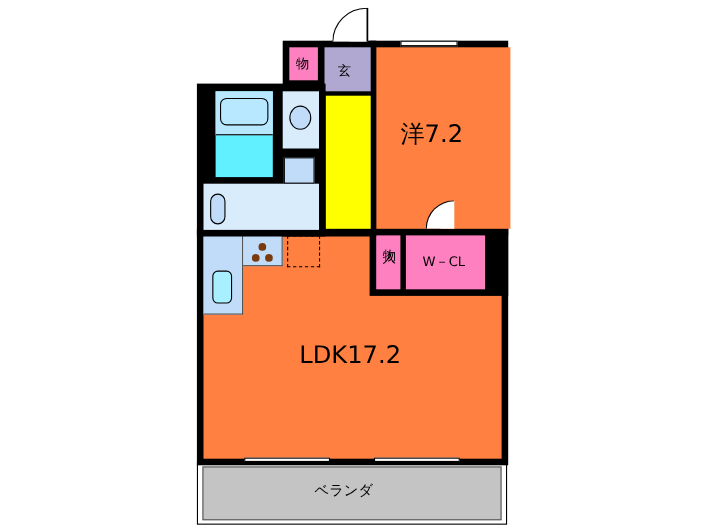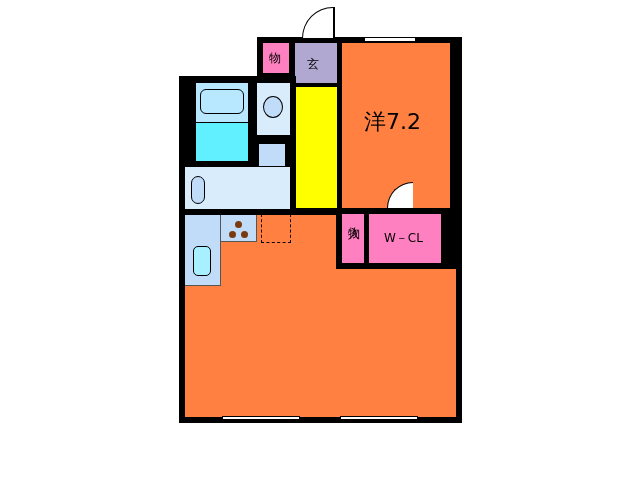--- a/index.html
+++ b/index.html
@@ -6,20 +6,24 @@
   body { width:638px; height:480px; position:relative; overflow:hidden; font-family:"DejaVu Sans", sans-serif; }
   .abs { position:absolute; box-sizing:border-box; }
   .wall { background:#000; }
   .room-label { position:absolute; color:#000; white-space:nowrap; }
 </style>
 </head>
 <body>
 
 <div class="abs" style="left:0;top:0;width:638px;height:480px;">
 
+  <div class="abs" style="left:179px;top:420px;width:282px;height:57px;border:1px solid #000;background:#fff;">
+    <div class="abs" style="left:4px;top:3px;width:272px;height:49px;background:#c4c4c4;border:1px solid #555;"></div>
+    <span class="room-label" style="left:106px;top:16px;font-size:13px;">ベランダ</span>
+  </div>
 
   <div class="abs wall" style="left:179px;top:208px;width:283px;height:215px;"></div>
 
   <div class="abs" style="left:185px;top:214px;width:271px;height:203px;background:#ff8040;"></div>
 
   <div class="abs" style="left:185px;top:214px;width:36px;height:72px;background:#c0dcf8;border-right:1px solid #555;border-bottom:1px solid #555;"></div>
   <div class="abs" style="left:221px;top:214px;width:36px;height:28px;background:#c0dcf8;border-right:1px solid #555;border-bottom:1px solid #555;">
     <div class="abs" style="left:14px;top:7px;width:7px;height:7px;border-radius:50%;background:#7a3a10;"></div>
     <div class="abs" style="left:8px;top:17px;width:7px;height:7px;border-radius:50%;background:#7a3a10;"></div>
     <div class="abs" style="left:20px;top:17px;width:7px;height:7px;border-radius:50%;background:#7a3a10;"></div>
@@ -30,21 +34,21 @@
 
   <div class="abs wall" style="left:336px;top:207px;width:126px;height:62px;"></div>
   <div class="abs" style="left:342px;top:213px;width:22px;height:50px;background:#ff80c0;">
     <span class="room-label" style="left:3px;top:4px;font-size:12px;writing-mode:vertical-rl;">物入</span>
   </div>
   <div class="abs" style="left:369px;top:213px;width:72px;height:50px;background:#ff80c0;">
     <span class="room-label" style="left:15px;top:17px;font-size:12px;">W－CL</span>
   </div>
 
   <div class="abs wall" style="left:336px;top:37px;width:126px;height:177px;"></div>
-  <div class="abs" style="left:342px;top:43px;width:108px;height:165px;background:#ff8040;">
+  <div class="abs" style="left:342px;top:43px;width:122px;height:165px;background:#ff8040;">
     <span class="room-label" style="left:22px;top:64px;font-size:22px;">洋7.2</span>
   </div>
 
   <div class="abs" style="left:364px;top:37px;width:52px;height:5px;background:#fff;border:1px solid #000;"></div>
 
   <div class="abs" style="left:387px;top:182px;width:26px;height:26px;background:#fff;border-top-left-radius:26px;border:1px solid #000;border-right:none;border-bottom:none;"></div>
 
   <div class="abs wall" style="left:257px;top:37px;width:85px;height:178px;"></div>
   <div class="abs" style="left:263px;top:43px;width:26px;height:30px;background:#ff80c0;">
     <span class="room-label" style="left:6px;top:7px;font-size:12px;">物</span>
@@ -64,16 +68,17 @@
     </div>
   </div>
   <div class="abs" style="left:257px;top:83px;width:33px;height:52px;background:#d8ecfc;">
     <div class="abs" style="left:6px;top:13px;width:20px;height:22px;border:1px solid #000;border-radius:50%;background:#c0dcf8;"></div>
   </div>
   <div class="abs" style="left:185px;top:167px;width:105px;height:42px;background:#d8ecfc;">
     <div class="abs" style="left:6px;top:9px;width:14px;height:28px;border:1px solid #000;border-radius:7px;background:#c0dcf8;"></div>
   </div>
   <div class="abs" style="left:258px;top:143px;width:28px;height:24px;background:#c0dcf8;border:1px solid #000;"></div>
 
+  <span class="room-label" style="left:272px;top:311px;font-size:22px;">LDK17.2</span>
 
   <div class="abs" style="left:222px;top:416px;width:78px;height:4px;background:#fff;border:1px solid #000;"></div>
   <div class="abs" style="left:340px;top:416px;width:78px;height:4px;background:#fff;border:1px solid #000;"></div>
 </div>
 
 </body></html>

